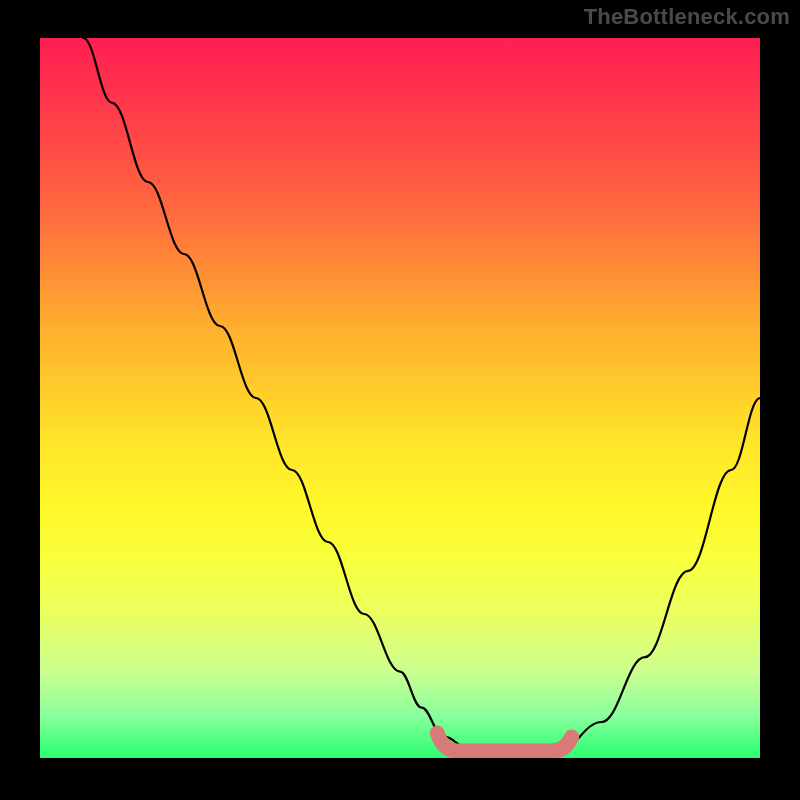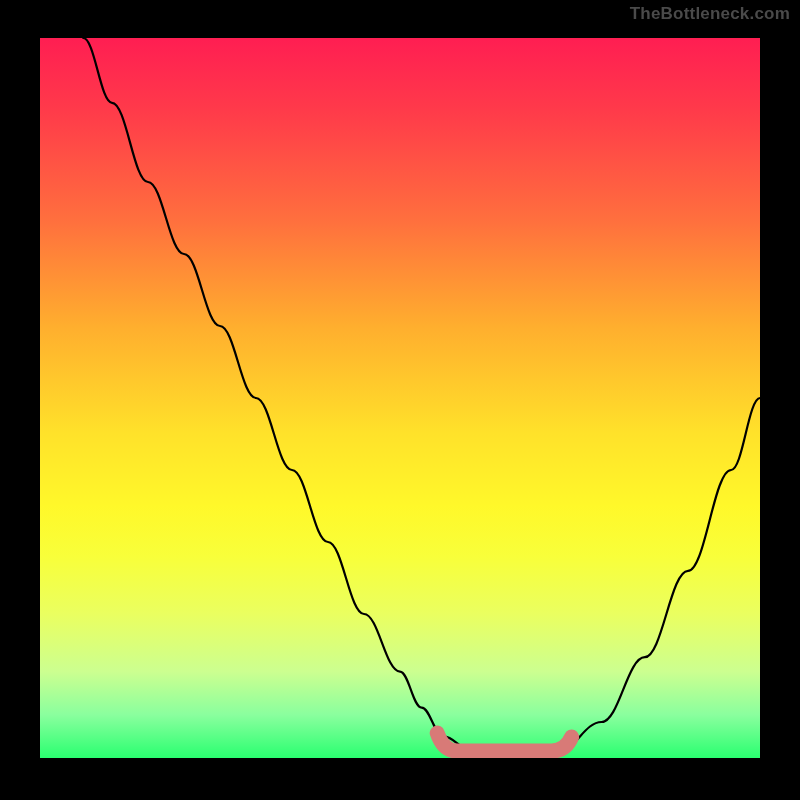--- a/index.html
+++ b/index.html
@@ -3,21 +3,21 @@
 <meta charset="utf-8">
 <style>
   * { margin: 0; padding: 0; box-sizing: border-box; }
   html, body { width: 800px; height: 800px; overflow: hidden; background: #000; }
   .container { position: relative; width: 800px; height: 800px; }
   .watermark {
     position: absolute;
     top: 4px;
     right: 10px;
     font-family: Arial, Helvetica, sans-serif;
-    font-size: 17px;
+    font-size: 22px;
     font-weight: 600;
     color: #4a4a4a;
     letter-spacing: 0.2px;
     z-index: 10;
   }
   .plot-frame {
     position: absolute;
     left: 40px;
     top: 38px;
     width: 720px;

